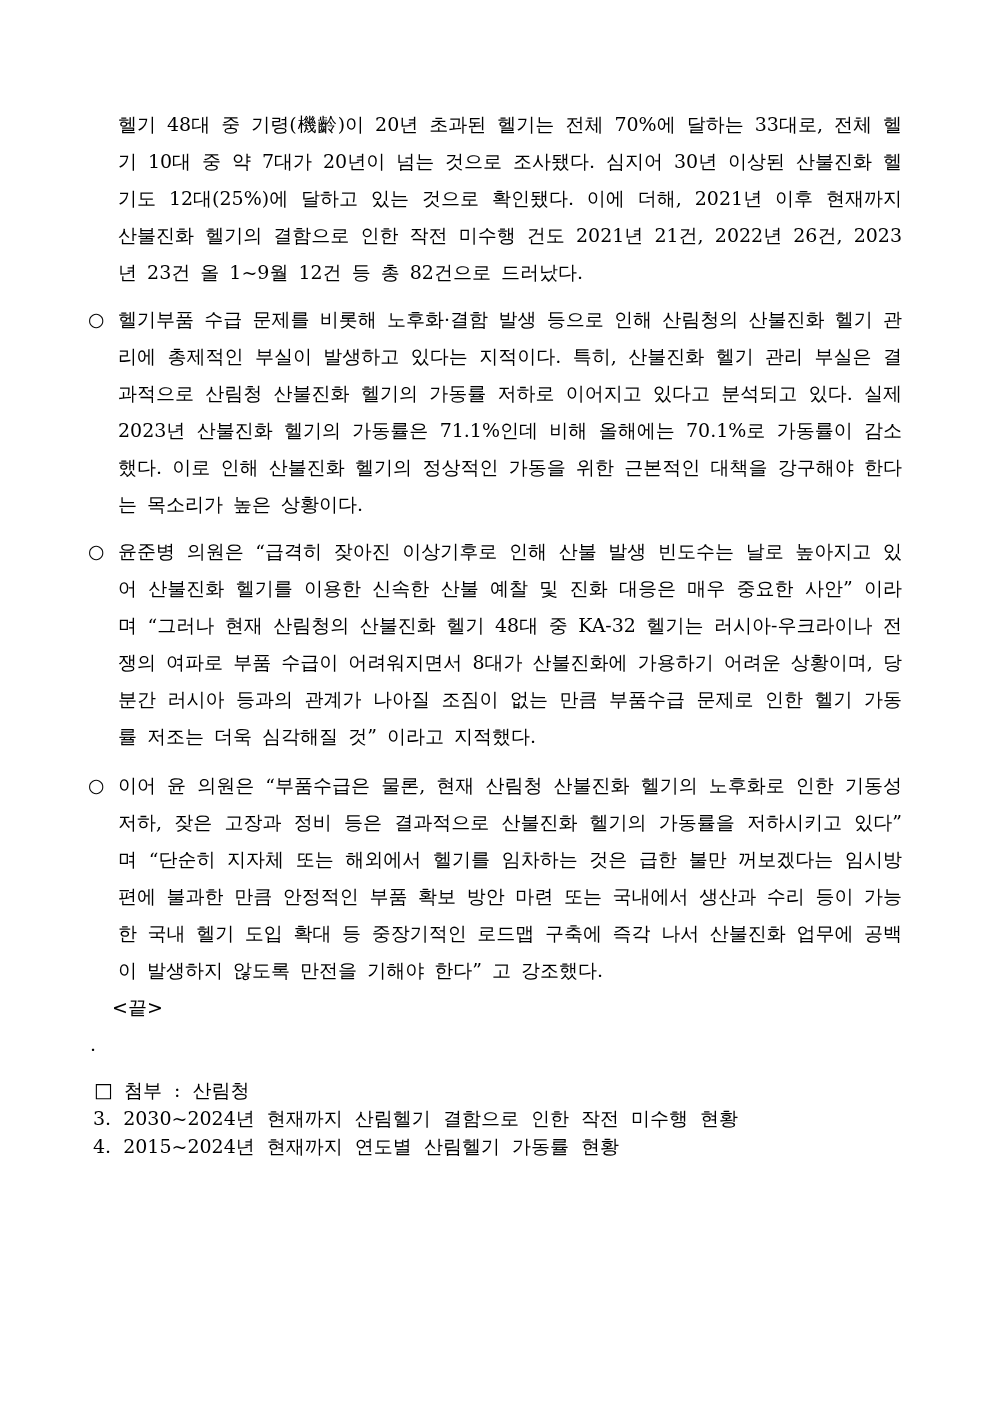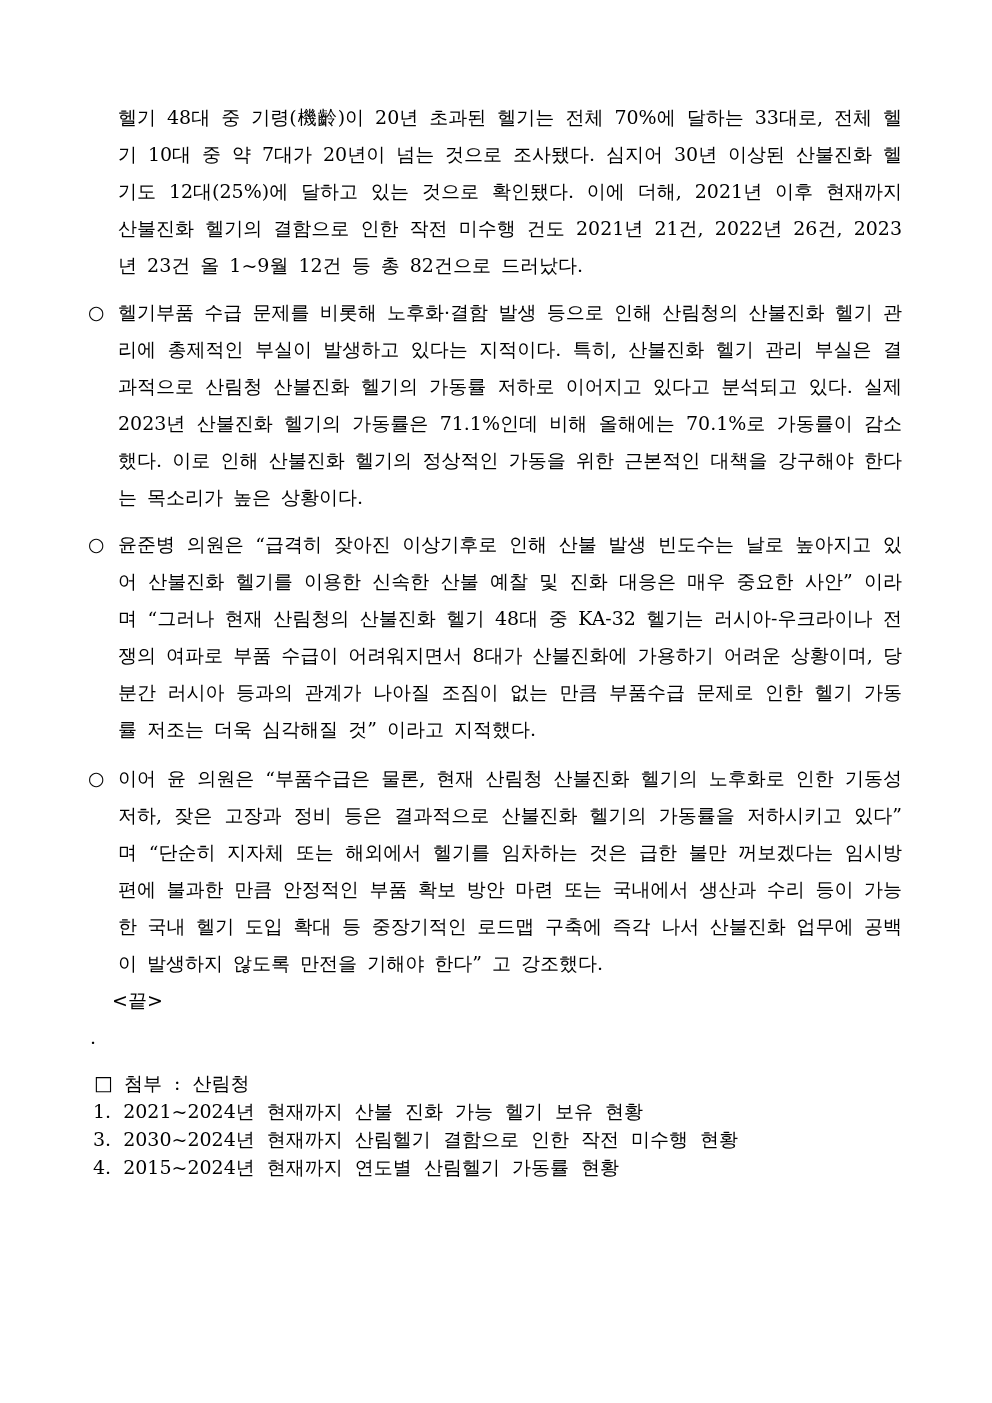--- a/index.html
+++ b/index.html
@@ -8,21 +8,21 @@
     width: 992px;
     height: 1403px;
     background: #ffffff;
     overflow: hidden;
     font-family: "DejaVu Serif", "Liberation Serif", serif;
     color: #000000;
   }
   .doc {
     position: absolute;
     left: 88px;
-    top: 99px;
+    top: 106px;
     width: 814px;
     font-size: 19px;
     line-height: 37px;
     word-spacing: 4px;
   }
   .par {
     margin: 0 0 10px 0;
     text-align: justify;
     text-justify: inter-word;
   }
@@ -71,19 +71,18 @@
     <p class="par bulleted"><span class="bullet">○</span><span>윤준병 의원은 “급격히 잦아진 이상기후로 인해 산불 발생 빈도수는 날로 높아지고 있어 산불진화 헬기를 이용한 신속한 산불 예찰 및 진화 대응은 매우 중요한 사안” 이라며 “그러나 현재 산림청의 산불진화 헬기 48대 중 KA-32 헬기는 러시아-우크라이나 전쟁의 여파로 부품 수급이 어려워지면서 8대가 산불진화에 가용하기 어려운 상황이며, 당분간 러시아 등과의 관계가 나아질 조짐이 없는 만큼 부품수급 문제로 인한 헬기 가동률 저조는 더욱 심각해질 것” 이라고 지적했다.</span></p>
 
     <p class="par bulleted no-gap"><span class="bullet">○</span><span>이어 윤 의원은 “부품수급은 물론, 현재 산림청 산불진화 헬기의 노후화로 인한 기동성 저하, 잦은 고장과 정비 등은 결과적으로 산불진화 헬기의 가동률을 저하시키고 있다” 며 “단순히 지자체 또는 해외에서 헬기를 임차하는 것은 급한 불만 꺼보겠다는 임시방편에 불과한 만큼 안정적인 부품 확보 방안 마련 또는 국내에서 생산과 수리 등이 가능한 국내 헬기 도입 확대 등 중장기적인 로드맵 구축에 즉각 나서 산불진화 업무에 공백이 발생하지 않도록 만전을 기해야 한다” 고 강조했다.</span></p>
 
     <p class="par endline">&lt;끝&gt;</p>
 
     <p class="par dotline">.</p>
 
     <div class="attach">
       <div class="attach-header"><span class="marker">□</span><span>첨부 : 산림청</span></div>
-      <div class="attach-item">1. 2021~2024년 현재까지 산불 진화 가능 헬기 보유 현황</div>
       <div class="attach-item">3. 2030~2024년 현재까지 산림헬기 결함으로 인한 작전 미수행 현황</div>
       <div class="attach-item">4. 2015~2024년 현재까지 연도별 산림헬기 가동률 현황</div>
     </div>
 
   </div>
 </div>
 
 </body></html>

